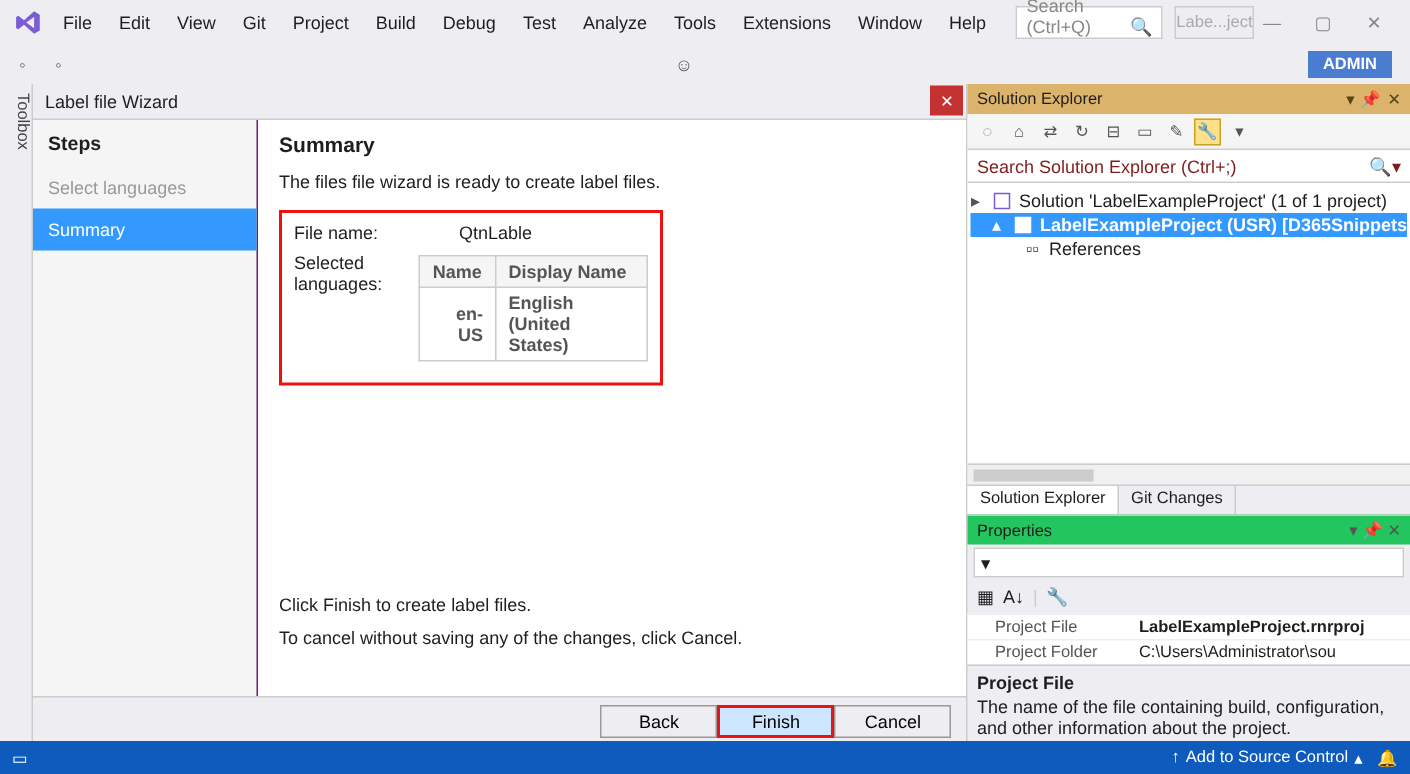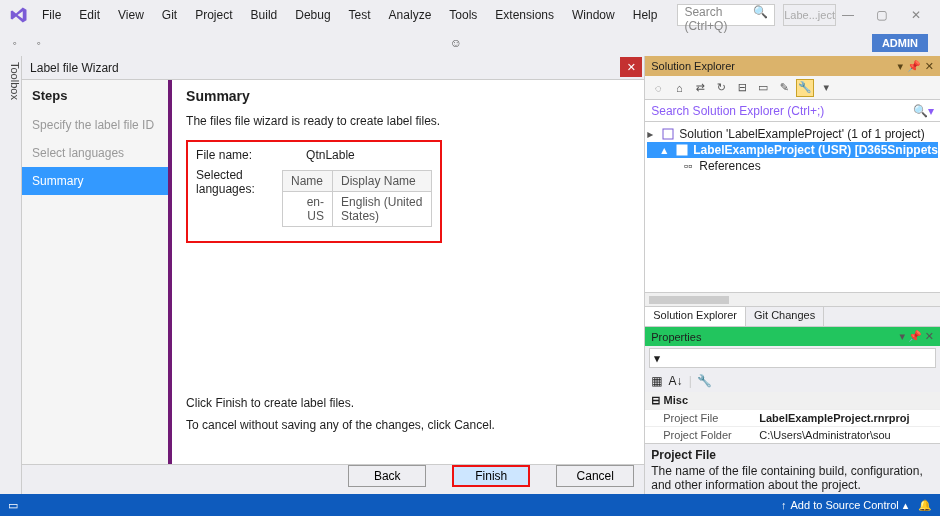--- a/index.html
+++ b/index.html
@@ -4,68 +4,68 @@
 <style>
 * { box-sizing: border-box; margin: 0; padding: 0; font-family: "Segoe UI", Tahoma, sans-serif; }
 body { width: 940px; height: 516px; background: #eeeef2; overflow: hidden; font-size: 12px; color: #1e1e1e; position: relative; }
 
 
 .menubar { height: 30px; display: flex; align-items: center; background: #eeeef2; padding: 0 4px; }
 .vs-logo { width: 22px; height: 22px; margin: 0 6px; display: flex; align-items: center; justify-content: center; }
 .vs-logo svg { width: 18px; height: 18px; }
 .menu-items { display: flex; gap: 2px; }
 .menu-item { padding: 4px 8px; cursor: default; }
-.search-box { margin-left: 12px; width: 230px; height: 22px; border: 1px solid #ccc; background: #fff; display: flex; align-items: flex-start; padding: 0 6px; justify-content: space-between; color: #888; }
+.search-box { margin-left: 12px; width: 230px; height: 22px; border: 1px solid #ccc; background: #fff; display: flex; align-items: flex-end; padding: 0 6px; justify-content: space-between; color: #888; }
 .tab-pill { margin-left: 8px; width: 60px; height: 22px; border: 1px solid #ccc; background: #eeeef2; color: #aaa; display: flex; align-items: center; justify-content: center; font-size: 11px; }
 .winbtns { margin-left: auto; display: flex; gap: 10px; color: #888; padding-right: 8px; }
 .winbtn { width: 24px; height: 22px; display: flex; align-items: center; justify-content: center; }
 
 
 .toolbar2 { height: 26px; display: flex; align-items: center; padding: 0 6px; gap: 6px; }
 .tb-icon { width: 18px; height: 18px; display: flex; align-items: center; justify-content: center; color: #555; }
 .admin-badge { margin-left: auto; background: #4a7dcf; color: #fff; padding: 3px 10px; font-weight: 600; font-size: 11px; margin-right: 6px; }
 .feedback-icon { margin-right: 8px; color: #555; }
 
 
 .main { display: flex; height: 440px; }
 .left-rail { width: 24px; background: #eeeef2; border-right: 1px solid #ccc; writing-mode: vertical-rl; text-orientation: mixed; padding-top: 6px; color: #444; font-size: 11px; text-align: left; }
 
 
 .wizard-wrap { width: 680px; display: flex; flex-direction: column; }
 .wizard-title { height: 24px; background: #eeeef2; display: flex; align-items: center; padding: 0 8px; border-bottom: 1px solid #ccc; position: relative; }
 .wizard-close { position: absolute; right: 2px; top: 1px; width: 22px; height: 20px; background: #c43131; color: #fff; display: flex; align-items: center; justify-content: center; font-size: 11px; }
 .wizard-body { flex: 1; display: flex; background: #fff; }
-.steps-panel { width: 150px; background: #f5f5f5; border-right: 4px solid #701a75; }
+.steps-panel { width: 150px; background: #f5f5f5; border-right: 1px solid #701a75; }
 .steps-header { padding: 8px 10px; font-weight: 700; font-size: 13px; }
 .step { padding: 7px 10px; color: #999; font-size: 12px; }
 .step.active { background: #3399ff; color: #fff; }
 .summary-panel { flex: 1; padding: 8px 14px 0 14px; display: flex; flex-direction: column; }
 .summary-header { font-weight: 700; font-size: 14px; margin-bottom: 10px; }
 .summary-text { margin-bottom: 12px; }
 .details-box { border: 2px solid #e11; padding: 6px 8px 8px 8px; width: 256px; }
 .detail-row { display: flex; margin-bottom: 6px; }
 .detail-label { width: 110px; }
 .lang-table { border-collapse: collapse; margin-top: 2px; }
-.lang-table th, .lang-table td { border: 1px solid #ccc; padding: 3px 8px; font-weight: normal; text-align: left; font-size: 12px; color: #555; }
+.lang-table th, .lang-table td { border: 1px solid #ccc; padding: 3px 8px; font-weight: bold; text-align: left; font-size: 12px; color: #555; }
 .lang-table th { background: #f5f5f5; }
 .lang-table td.name-cell { text-align: right; }
 .summary-footer { margin-top: auto; padding-bottom: 24px; }
 .summary-footer p { margin-bottom: 8px; }
-.wizard-buttons { height: 32px; border-top: 1px solid #ccc; display: flex; justify-content: flex-end; gap: 26px; padding: 0 10px; background: #eeeef2; }
+.wizard-buttons { height: 32px; border-top: 1px solid #ccc; display: flex; align-items: center; justify-content: flex-end; gap: 0; padding: 0 10px; background: #eeeef2; }
 .wbtn { width: 78px; height: 22px; border: 1px solid #999; background: #eeeef2; font-size: 12px; cursor: default; }
 .wbtn.finish { border: 2px solid #e11; background: #cde6ff; }
 
 
 .right-side { flex: 1; display: flex; flex-direction: column; border-left: 1px solid #ccc; }
 .panel-header { background: #dbb36b; height: 20px; display: flex; align-items: center; padding: 0 6px; font-size: 11px; justify-content: space-between; }
 .panel-header .hicons { display: flex; gap: 4px; color: #5a4418; }
 .se-toolbar { height: 24px; display: flex; align-items: center; gap: 3px; padding: 0 4px; background: #f5f5f5; border-bottom: 1px solid #ccc; }
 .se-tb-icon { width: 18px; height: 18px; display: flex; align-items: center; justify-content: center; color: #555; font-size: 11px; border: 1px solid transparent; }
 .se-tb-icon.wrench { background: #ffe08a; border: 1px solid #c9a227; }
-.se-search { height: 22px; border-bottom: 1px solid #ccc; display: flex; align-items: center; padding: 0 6px; color: #8b5cf6; justify-content: space-between; background: #fff; }
+.se-search { height: 22px; border-bottom: 1px solid #ccc; display: flex; align-items: center; padding: 0 6px; color: #7f1d1d; justify-content: space-between; background: #fff; }
 .se-tree { flex: 1; background: #fff; padding: 4px 2px; font-size: 12px; overflow: hidden; }
 .tree-row { display: flex; align-items: center; gap: 4px; padding: 1px 0; white-space: nowrap; }
 .tree-indent1 { padding-left: 14px; }
 .tree-indent2 { padding-left: 34px; }
 .tree-row.selected { background: #3399ff; color: #fff; }
 .tri { width: 10px; display: inline-block; color: #555; }
 .tri.sel { color: #fff; }
 .sln-icon, .proj-icon, .ref-icon { width: 14px; height: 14px; display: inline-flex; align-items: center; justify-content: center; }
 .se-scroll { height: 14px; background: #f0f0f0; border-top: 1px solid #ccc; display:flex; align-items:center; }
 .se-scroll .thumb { width: 80px; height: 8px; background: #ccc; margin-left: 4px; }
@@ -136,21 +136,20 @@
   <div class="left-rail">Toolbox</div>
 
   <div class="wizard-wrap">
     <div class="wizard-title">
       <span>Label file Wizard</span>
       <div class="wizard-close">✕</div>
     </div>
     <div class="wizard-body">
       <div class="steps-panel">
         <div class="steps-header">Steps</div>
-        <div class="step">Specify the label file ID</div>
         <div class="step">Select languages</div>
         <div class="step active">Summary</div>
       </div>
       <div class="summary-panel">
         <div class="summary-header">Summary</div>
         <div class="summary-text">The files file wizard is ready to create label files.</div>
         <div class="details-box">
           <div class="detail-row">
             <div class="detail-label">File name:</div>
             <div>QtnLable</div>
@@ -252,24 +251,20 @@
     <div class="prop-combo">
       <span>▾</span>
     </div>
     <div class="prop-tb">
       <span>▦</span>
       <span>A↓</span>
       <span style="color:#ccc">|</span>
       <span>🔧</span>
     </div>
     <div class="prop-grid">
-      <div class="prop-cat">
-        <span>⊟</span>
-        <span>Misc</span>
-      </div>
       <div class="prop-row">
         <div class="pn">Project File</div>
         <div class="pv" style="font-weight:700">LabelExampleProject.rnrproj</div>
       </div>
       <div class="prop-row">
         <div class="pn">Project Folder</div>
         <div class="pv">C:\Users\Administrator\sou</div>
       </div>
     </div>
     <div class="prop-desc">

